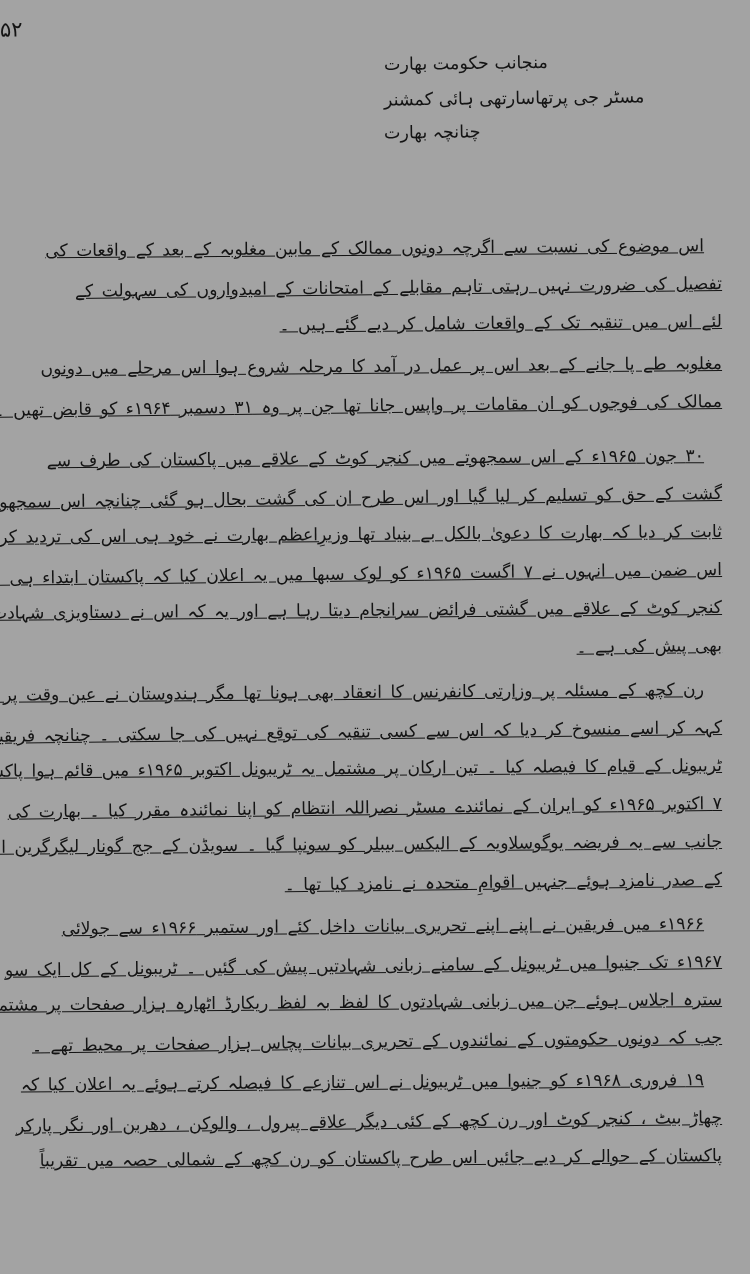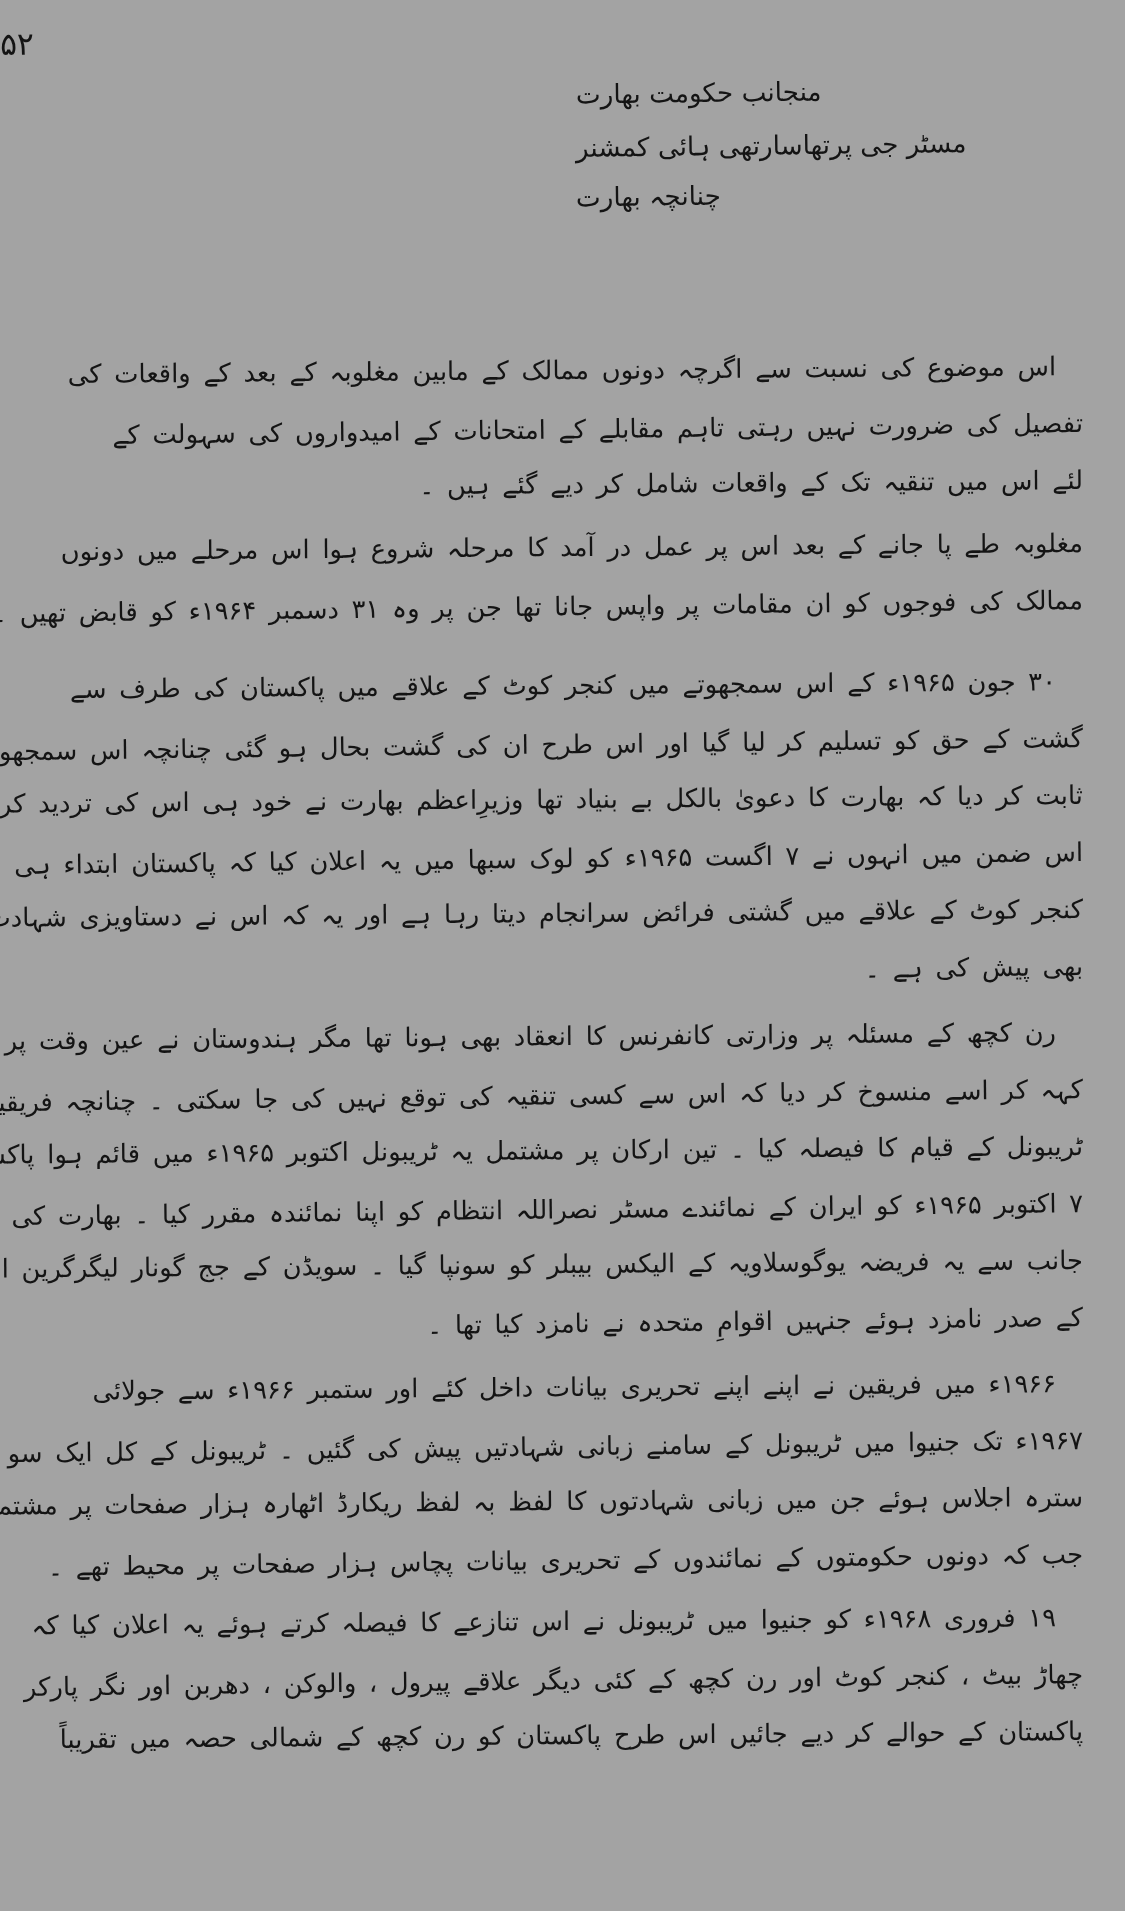--- a/index.html
+++ b/index.html
@@ -92,20 +92,21 @@
   .addr-col.left .addr-line:nth-child(2) { margin-right: 0px; }
   .addr-col.left .addr-line:nth-child(3) { margin-right: 84px; }
 
   .body-text {
     position: absolute;
     top: 226px;
     right: 28px;
     left: 38px;
     direction: rtl;
     text-align: justify;
+    text-decoration: underline;
   }
   .para {
     margin: 0 0 2px 0;
     font-size: 17.2px;
     line-height: 38px;
     text-align: justify;
     text-justify: inter-word;
     word-spacing: 3px;
   }
   .para .ln {

